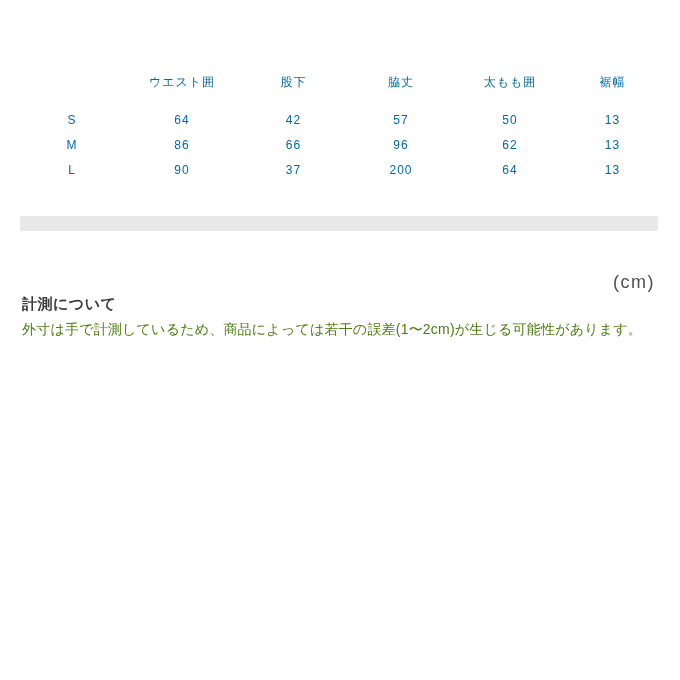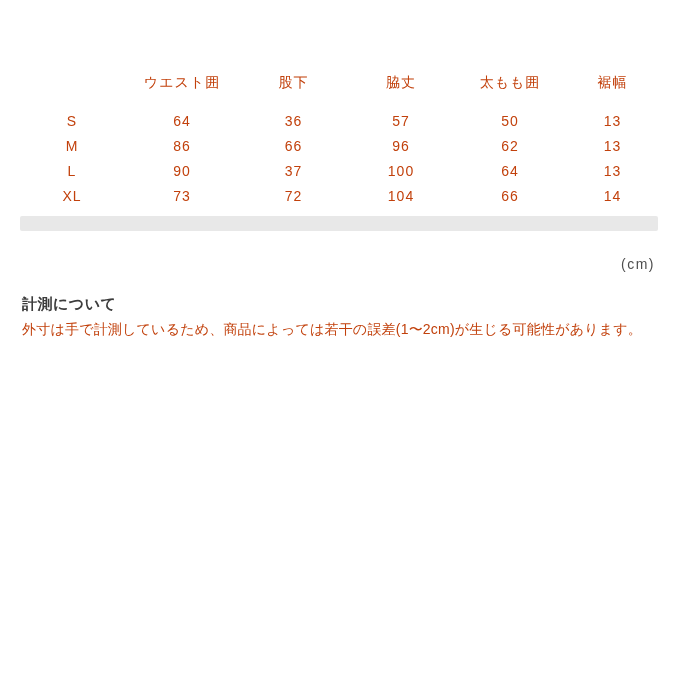--- a/index.html
+++ b/index.html
@@ -18,22 +18,22 @@
   
   .chart-wrap {
     position: absolute;
     left: 20px; top: 70px;
     width: 640px;
   }
   table.size-chart {
     width: 100%;
     border-collapse: collapse;
     table-layout: fixed;
-    font-size: 14px;
-    color: #c2410c;
+    font-size: 12px;
+    color: #0369a1;
     letter-spacing: 1px;
   }
   table.size-chart th,
   table.size-chart td {
     font-weight: 400;
     text-align: center;
     vertical-align: middle;
     white-space: nowrap;
   }
   table.size-chart thead th {
@@ -50,41 +50,41 @@
     position: absolute;
     left: 20px; top: 216px;
     width: 638px; height: 15px;
     background: #e8e8e8;
     border-radius: 2px;
   }
 
   
   .unit-label {
     position: absolute;
-    top: 256px; right: 25px;
-    font-size: 14px;
+    top: 272px; right: 25px;
+    font-size: 18px;
     letter-spacing: 1.5px;
     color: #4e4e4e;
   }
 
   
   .note-heading {
     position: absolute;
     left: 22px; top: 295px;
     font-size: 15px;
     font-weight: 700;
     color: #3c3c3c;
     letter-spacing: 0.5px;
   }
   .note-body {
     position: absolute;
     left: 22px; top: 320px;
     width: 645px;
     font-size: 14px;
-    color: #c2410c;
+    color: #4d7c0f;
     letter-spacing: 0.2px;
     line-height: 1.3;
   }
 </style>
 </head>
 <body>
 
 <div class="canvas">
 
   <div class="chart-wrap">
@@ -104,48 +104,40 @@
           <th>股下</th>
           <th>脇丈</th>
           <th>太もも囲</th>
           <th>裾幅</th>
         </tr>
       </thead>
       <tbody>
         <tr>
           <th>S</th>
           <td>64</td>
-          <td>36</td>
+          <td>42</td>
           <td>57</td>
           <td>50</td>
           <td>13</td>
         </tr>
         <tr>
           <th>M</th>
           <td>86</td>
           <td>66</td>
           <td>96</td>
           <td>62</td>
           <td>13</td>
         </tr>
         <tr>
           <th>L</th>
           <td>90</td>
           <td>37</td>
-          <td>100</td>
+          <td>200</td>
           <td>64</td>
           <td>13</td>
-        </tr>
-        <tr>
-          <th>XL</th>
-          <td>73</td>
-          <td>72</td>
-          <td>104</td>
-          <td>66</td>
-          <td>14</td>
         </tr>
       </tbody>
     </table>
   </div>
 
   <div class="scroll-track"></div>
 
   <div class="unit-label">(cm)</div>
 
   <div class="note-heading">計測について</div>

